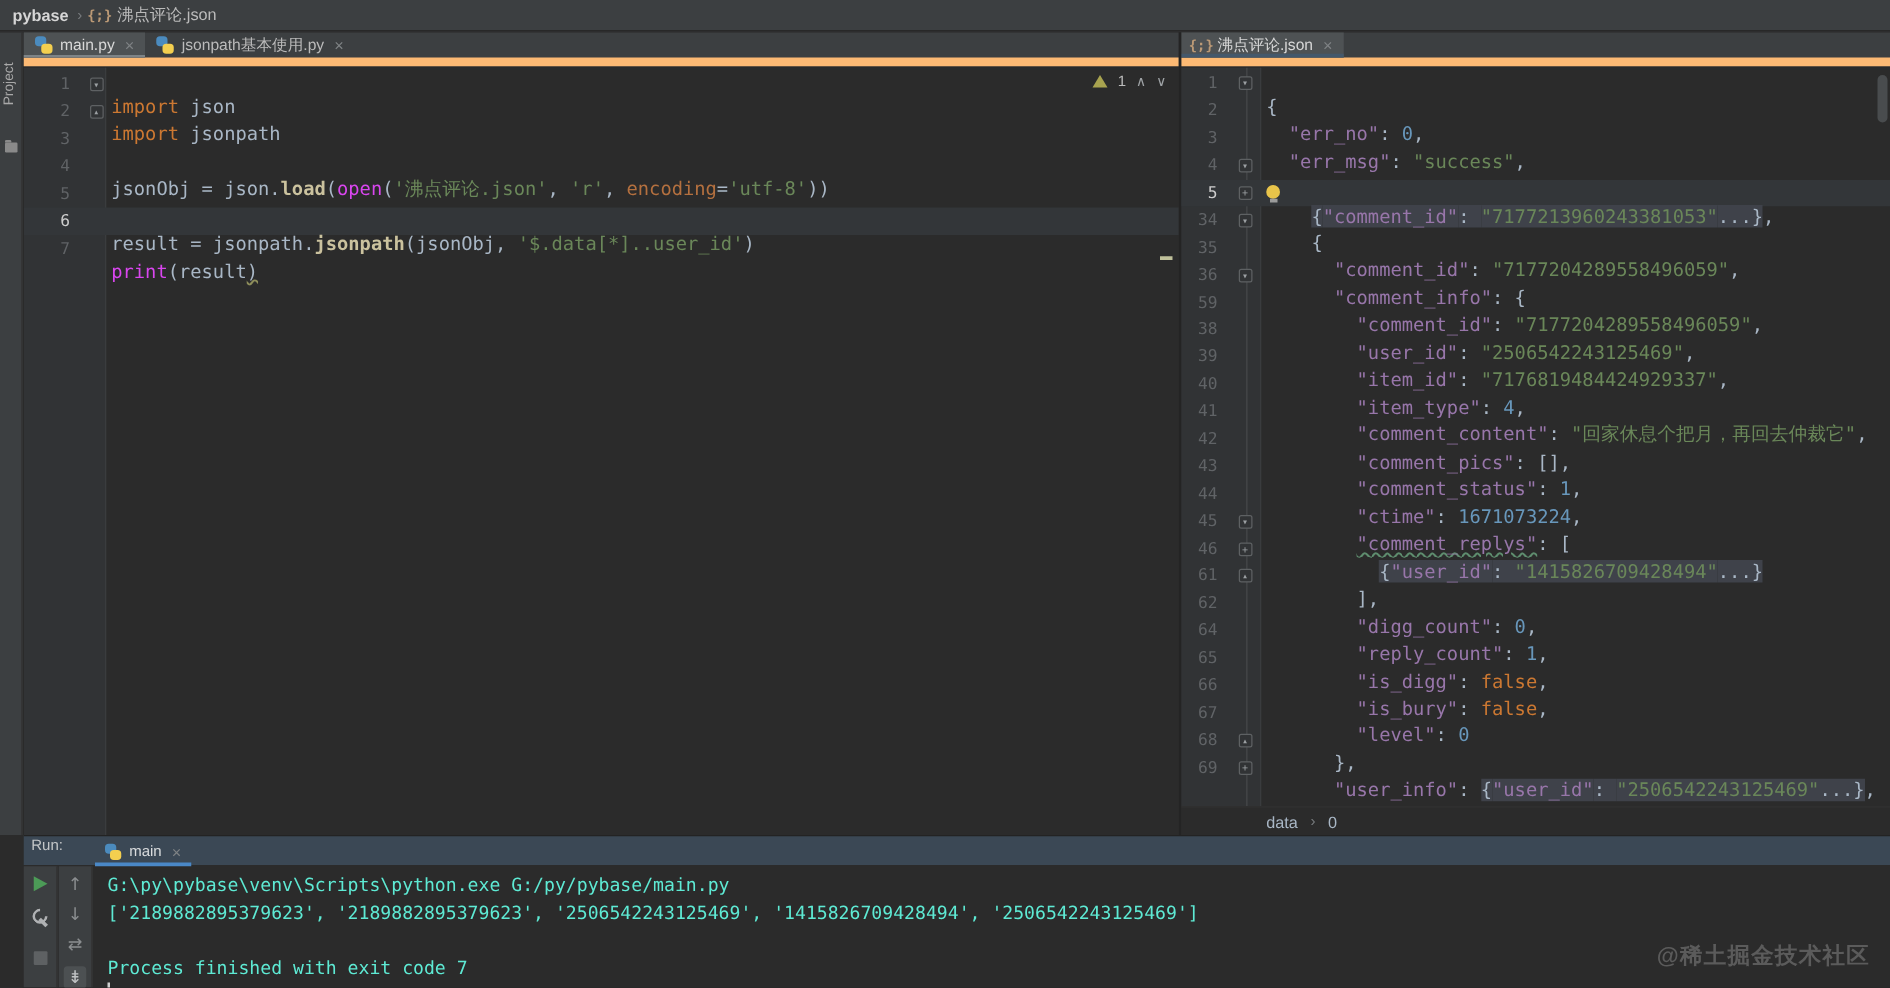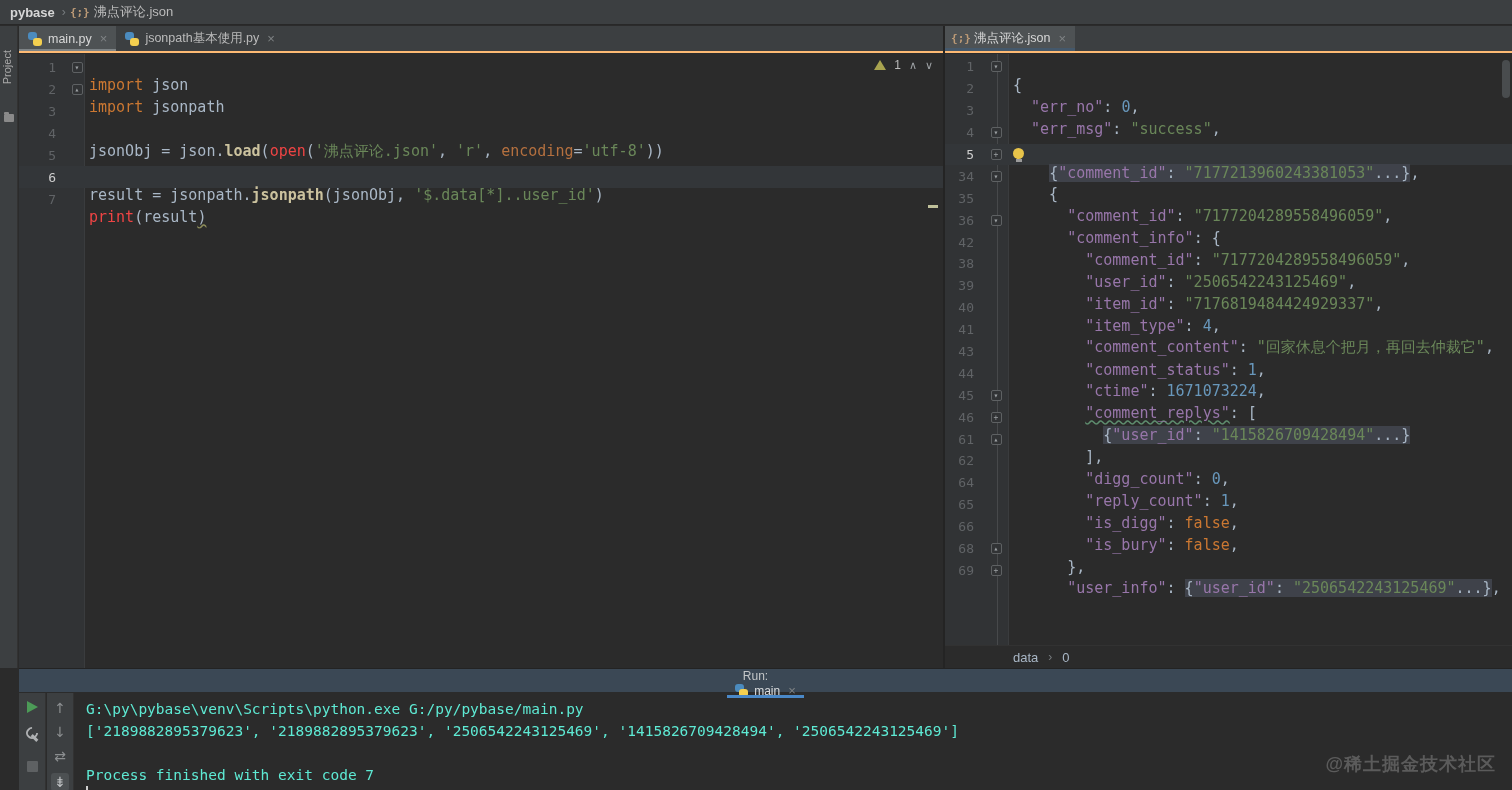--- a/index.html
+++ b/index.html
@@ -15,21 +15,21 @@
 
   
   #project-stripe { position:absolute; left:0; top:26px; width:18px; bottom:0; background:#3C3F41;
                     border-right:1px solid #323232; }
   #project-stripe .vlabel { position:absolute; top:24px; left:1px; writing-mode:vertical-rl; transform:rotate(180deg);
                     font-family:"Liberation Sans", sans-serif; font-size:11px; color:#A9A9A9; }
   .mini-folder { position:absolute; top:88px; left:4px; width:10px; height:8px; background:#8A8A8A; border-radius:1px; }
   .mini-folder::before { content:""; position:absolute; top:-2px; left:0; width:5px; height:2px; background:#8A8A8A; border-radius:1px 1px 0 0; }
 
   
-  .tabbar { position:absolute; top:26px; height:27px; background:#3C3F41; border-bottom:2px solid #fdba74;
+  .tabbar { position:absolute; top:26px; height:27px; background:#3C3F41; border-bottom:7px solid #fdba74;
             display:flex; align-items:stretch; font-family:"Liberation Sans", sans-serif; font-size:12.5px; color:#BBBBBB; }
   #left-tabbar { left:19px; width:924px; }
   #right-tabbar { left:945px; width:567px; }
   .tab { display:flex; align-items:center; gap:6px; padding:0 9px; position:relative; }
   .tab.active { background:#4E5254; color:#D8D8D8; }
   .tab.active.gray-line::after { content:""; position:absolute; left:0; right:0; bottom:0; height:2px; background:#7E8487; }
   .tab.active.blue-line::after { content:""; position:absolute; left:0; right:0; bottom:0; height:3px; background:#44586B; }
   .tab-close { color:#7F8385; font-size:13px; margin-left:2px; }
 
   .py-icon { position:relative; width:14px; height:14px; flex:0 0 14px; }
@@ -63,21 +63,21 @@
   #right-editor .fc { width:26px; }
   .fm { width:11px; height:11px; border:1px solid #5E6163; border-radius:2px; background:#313335;
         color:#9CA0A3; font-size:8px; line-height:9px; text-align:center; }
   .code { padding-left:4px;margin-top:36px; }
 
   
   .p    { color:#A9B7C6; }
   .k    { color:#CC7832; }
   .s    { color:#6A8759; }
   .n    { color:#6897BB; }
-  .b    { color:#ef4444; }
+  .b    { color:#d946ef; }
   .f    { color:#CBC29E; font-weight:bold; }
   .nm   { color:#B4703F; }
   .key  { color:#9876AA; }
   .bool { color:#CC7832; }
   .pw   { color:#A9B7C6; text-decoration:underline; text-decoration-style:wavy; text-decoration-color:#8D8D5A; }
   .keyw { color:#9876AA; text-decoration:underline; text-decoration-style:wavy; text-decoration-color:#5E8D6E; }
   .pF   { color:#A9B7C6; background:#3F424A; }
   .keyF { color:#9876AA; background:#3F424A; }
   .sF   { color:#6A8759; background:#3F424A; }
 
@@ -97,22 +97,22 @@
   #right-scroll-thumb { position:absolute; right:2px; top:6px; width:8px; height:38px; background:#494C4E; border-radius:4px; }
 
   
   #json-breadcrumb { position:absolute; left:945px; top:645px; width:567px; height:23px; background:#2B2B2B;
                      border-top:1px solid #323232; display:flex; align-items:center; padding-left:68px; gap:10px;
                      font-family:"Liberation Sans", sans-serif; font-size:13px; color:#A9B7C6; }
 
   
   #run-panel { position:absolute; left:0; top:668px; width:1512px; height:122px; background:#2B2B2B; }
   #run-header { position:absolute; left:19px; top:0; right:0; height:24px; background:#3B4855;
-                border-top:1px solid #232323; display:flex; align-items:center;
-                font-family:"Liberation Sans", sans-serif; font-size:12px; color:#C3C6C8;flex-direction:column; }
+                border-top:1px solid #232323; display:flex; align-items:flex-start;
+                font-family:"Liberation Sans", sans-serif; font-size:12px; color:#C3C6C8; }
   #run-label { margin-left:6px; margin-right:26px; }
   .run-tab { position:relative; height:24px; display:flex; align-items:center; gap:6px; padding:0 8px; color:#DADCDE; }
   .run-tab::after { content:""; position:absolute; left:0; right:0; bottom:0; height:3px; background:#4A88C7; }
   .run-tab .py-icon { width:13px; height:13px; flex-basis:13px; }
 
   #run-toolbar-1 { position:absolute; left:19px; top:25px; width:27px; bottom:0; background:#3C3F41;
                    border-right:1px solid #323232; display:flex; flex-direction:column; align-items:center; padding-top:8px; gap:14px; }
   #run-toolbar-2 { position:absolute; left:47px; top:25px; width:27px; bottom:0; background:#3C3F41;
                    border-right:1px solid #323232; display:flex; flex-direction:column; align-items:center; padding-top:8px; gap:10px; }
   .play-tri { width:0; height:0; border-left:11px solid #4C9B57; border-top:6.5px solid transparent; border-bottom:6.5px solid transparent; }
@@ -200,34 +200,36 @@
   <div class="fold-guide"></div>
   <div class="code-area" id="right-code">
       <div class="row"><span class="ln">1</span><span class="fc"><span class="fm">▾</span></span><span class="code"><span class="p">{</span></span></div>
       <div class="row"><span class="ln">2</span><span class="fc"></span><span class="code"><span class="p">  </span><span class="key">"err_no"</span><span class="p">: </span><span class="n">0</span><span class="p">,</span></span></div>
       <div class="row"><span class="ln">3</span><span class="fc"></span><span class="code"><span class="p">  </span><span class="key">"err_msg"</span><span class="p">: </span><span class="s">"success"</span><span class="p">,</span></span></div>
       <div class="row"><span class="ln">4</span><span class="fc"><span class="fm">▾</span></span><span class="code"><span class="p">  </span><span class="key">"data"</span><span class="p">: [</span></span></div>
       <div class="row hl"><span class="ln cur">5</span><span class="fc"><span class="fm">+</span></span><span class="bulb"></span><span class="code"><span class="p">    </span><span class="pF">{</span><span class="keyF">"comment_id"</span><span class="pF">: </span><span class="sF">"7177213960243381053"</span><span class="pF">...}</span><span class="p">,</span></span></div>
       <div class="row"><span class="ln">34</span><span class="fc"><span class="fm">▾</span></span><span class="code"><span class="p">    {</span></span></div>
       <div class="row"><span class="ln">35</span><span class="fc"></span><span class="code"><span class="p">      </span><span class="key">"comment_id"</span><span class="p">: </span><span class="s">"7177204289558496059"</span><span class="p">,</span></span></div>
       <div class="row"><span class="ln">36</span><span class="fc"><span class="fm">▾</span></span><span class="code"><span class="p">      </span><span class="key">"comment_info"</span><span class="p">: {</span></span></div>
-      <div class="row"><span class="ln">42</span><span class="fc"></span><span class="code"><span class="p">        </span><span class="key">"comment_id"</span><span class="p">: </span><span class="s">"7177204289558496059"</span><span class="p">,</span></span></div>
+      <div class="row"><span class="ln">59</span><span class="fc"></span><span class="code"><span class="p">        </span><span class="key">"comment_id"</span><span class="p">: </span><span class="s">"7177204289558496059"</span><span class="p">,</span></span></div>
       <div class="row"><span class="ln">38</span><span class="fc"></span><span class="code"><span class="p">        </span><span class="key">"user_id"</span><span class="p">: </span><span class="s">"2506542243125469"</span><span class="p">,</span></span></div>
       <div class="row"><span class="ln">39</span><span class="fc"></span><span class="code"><span class="p">        </span><span class="key">"item_id"</span><span class="p">: </span><span class="s">"7176819484424929337"</span><span class="p">,</span></span></div>
       <div class="row"><span class="ln">40</span><span class="fc"></span><span class="code"><span class="p">        </span><span class="key">"item_type"</span><span class="p">: </span><span class="n">4</span><span class="p">,</span></span></div>
       <div class="row"><span class="ln">41</span><span class="fc"></span><span class="code"><span class="p">        </span><span class="key">"comment_content"</span><span class="p">: </span><span class="s">"回家休息个把月，再回去仲裁它"</span><span class="p">,</span></span></div>
+      <div class="row"><span class="ln">42</span><span class="fc"></span><span class="code"><span class="p">        </span><span class="key">"comment_pics"</span><span class="p">: [],</span></span></div>
       <div class="row"><span class="ln">43</span><span class="fc"></span><span class="code"><span class="p">        </span><span class="key">"comment_status"</span><span class="p">: </span><span class="n">1</span><span class="p">,</span></span></div>
       <div class="row"><span class="ln">44</span><span class="fc"></span><span class="code"><span class="p">        </span><span class="key">"ctime"</span><span class="p">: </span><span class="n">1671073224</span><span class="p">,</span></span></div>
       <div class="row"><span class="ln">45</span><span class="fc"><span class="fm">▾</span></span><span class="code"><span class="p">        </span><span class="keyw">"comment_replys"</span><span class="p">: [</span></span></div>
       <div class="row"><span class="ln">46</span><span class="fc"><span class="fm">+</span></span><span class="code"><span class="p">          </span><span class="pF">{</span><span class="keyF">"user_id"</span><span class="pF">: </span><span class="sF">"1415826709428494"</span><span class="pF">...}</span></span></div>
       <div class="row"><span class="ln">61</span><span class="fc"><span class="fm">▴</span></span><span class="code"><span class="p">        ],</span></span></div>
       <div class="row"><span class="ln">62</span><span class="fc"></span><span class="code"><span class="p">        </span><span class="key">"digg_count"</span><span class="p">: </span><span class="n">0</span><span class="p">,</span></span></div>
       <div class="row"><span class="ln">64</span><span class="fc"></span><span class="code"><span class="p">        </span><span class="key">"reply_count"</span><span class="p">: </span><span class="n">1</span><span class="p">,</span></span></div>
       <div class="row"><span class="ln">65</span><span class="fc"></span><span class="code"><span class="p">        </span><span class="key">"is_digg"</span><span class="p">: </span><span class="bool">false</span><span class="p">,</span></span></div>
       <div class="row"><span class="ln">66</span><span class="fc"></span><span class="code"><span class="p">        </span><span class="key">"is_bury"</span><span class="p">: </span><span class="bool">false</span><span class="p">,</span></span></div>
+      <div class="row"><span class="ln">67</span><span class="fc"></span><span class="code"><span class="p">        </span><span class="key">"level"</span><span class="p">: </span><span class="n">0</span></span></div>
       <div class="row"><span class="ln">68</span><span class="fc"><span class="fm">▴</span></span><span class="code"><span class="p">      },</span></span></div>
       <div class="row"><span class="ln">69</span><span class="fc"><span class="fm">+</span></span><span class="code"><span class="p">      </span><span class="key">"user_info"</span><span class="p">: </span><span class="pF">{</span><span class="keyF">"user_id"</span><span class="pF">: </span><span class="sF">"2506542243125469"</span><span class="pF">...}</span><span class="p">,</span></span></div>
     </div>
   <div id="right-scroll-thumb"></div>
 </div>
 
 <div id="json-breadcrumb">
   <span>data</span>
   <span class="crumb-sep">›</span>
   <span>0</span>

